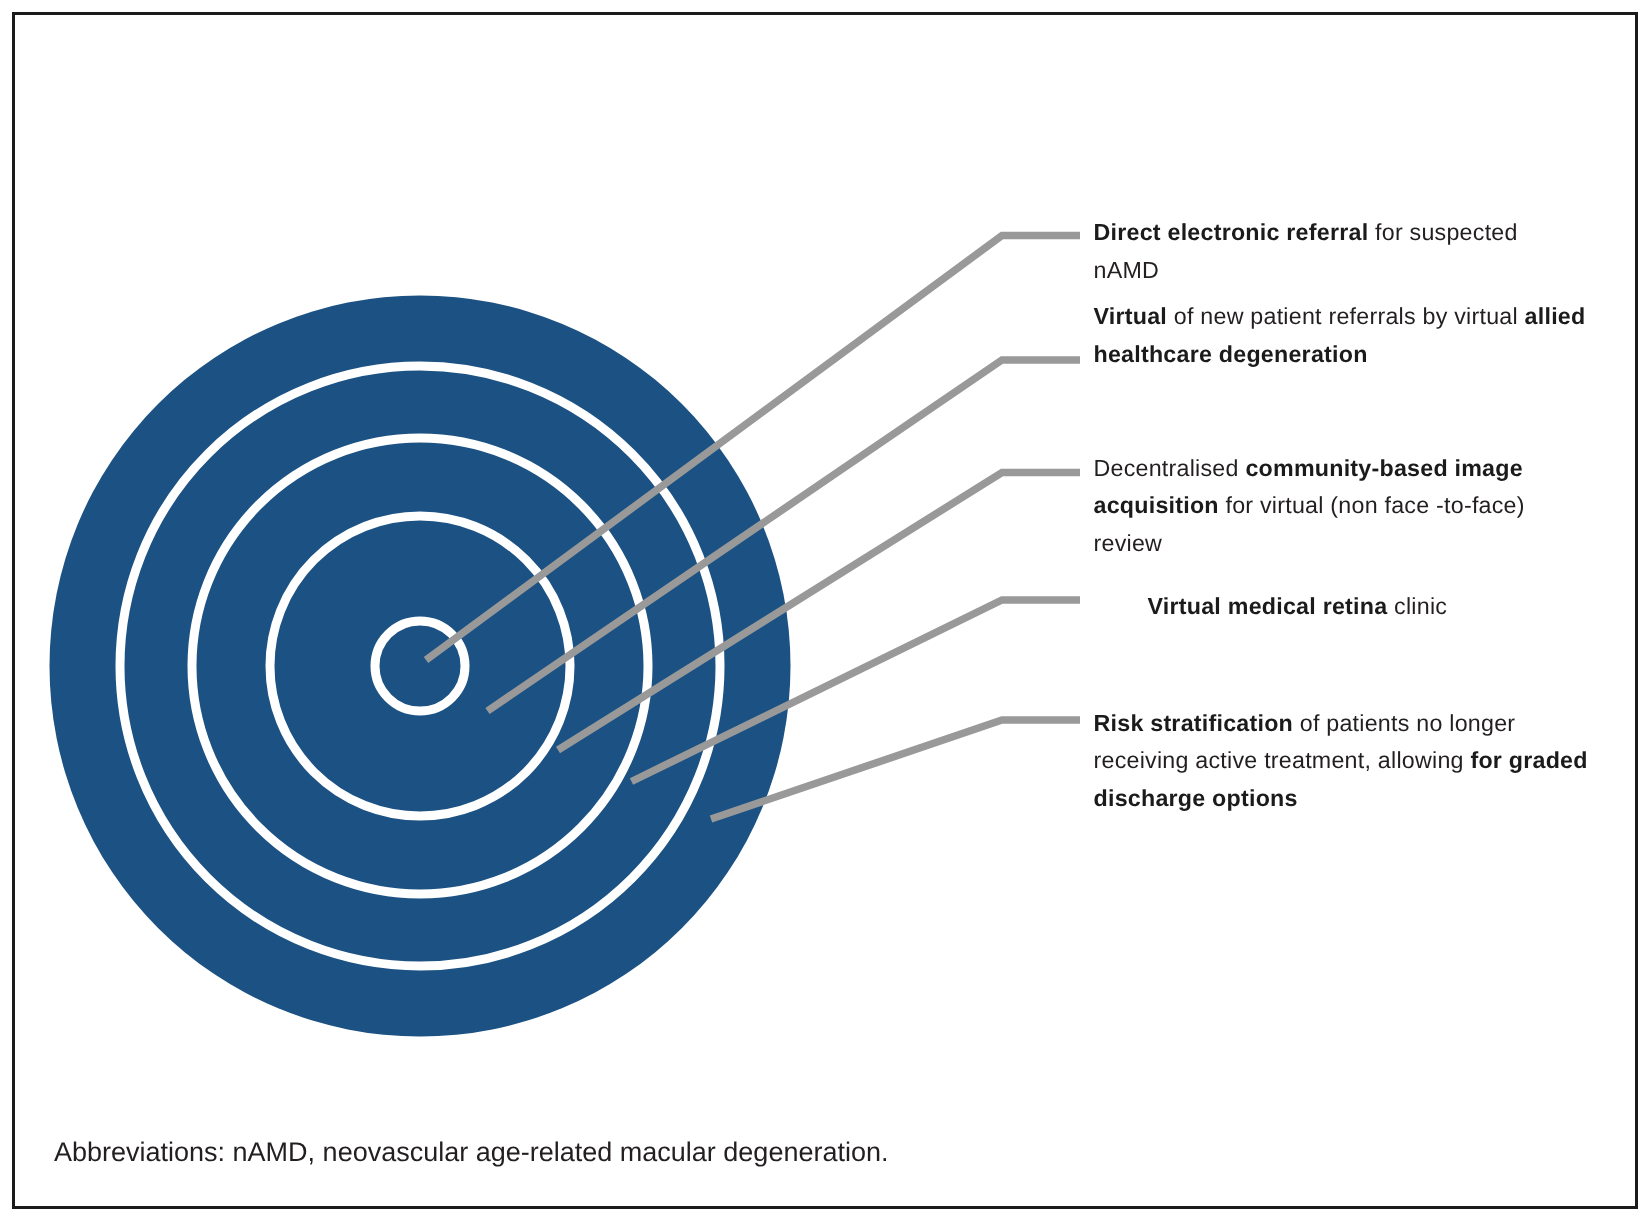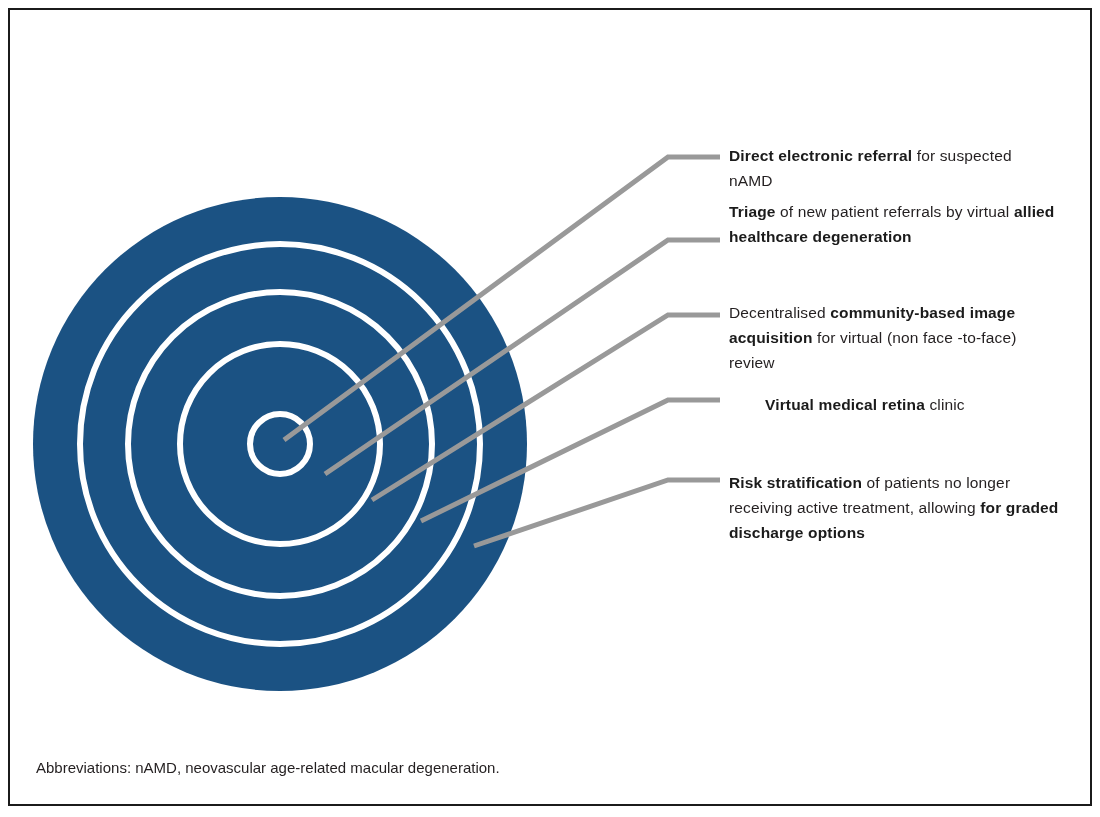--- a/index.html
+++ b/index.html
@@ -69,21 +69,21 @@
   .label-3 { top: 300px; }
   .label-4 { top: 392px; margin-left: 36px; }
   .label-5 { top: 438px; margin-top: 32px; }
 
   
   .footnote {
     position: absolute;
     left: 36px;
     top: 757px;
     width: 900px;
-    font-size: 15px;
+    font-size: 18px;
     line-height: 22px;
     color: #231f20;
   }
 </style>
 </head>
 <body>
 
 <div id="figure-root">
 
   <div class="figure-frame"></div>
@@ -106,21 +106,21 @@
     </g>
   </svg>
 
   <div class="labels-layer">
 
     <div class="label-item label-1">
       <b>Direct electronic referral</b><span> for suspected nAMD</span>
     </div>
 
     <div class="label-item label-2">
-      <b>Triage</b><span> of new patient referrals by virtual </span><b>allied healthcare degeneration</b>
+      <b>Virtual</b><span> of new patient referrals by virtual </span><b>allied healthcare degeneration</b>
     </div>
 
     <div class="label-item label-3">
       <span>Decentralised </span><b>community-based image acquisition</b><span> for virtual (non face -to-face) review</span>
     </div>
 
     <div class="label-item label-4">
       <b>Virtual medical retina</b><span> clinic</span>
     </div>
 

